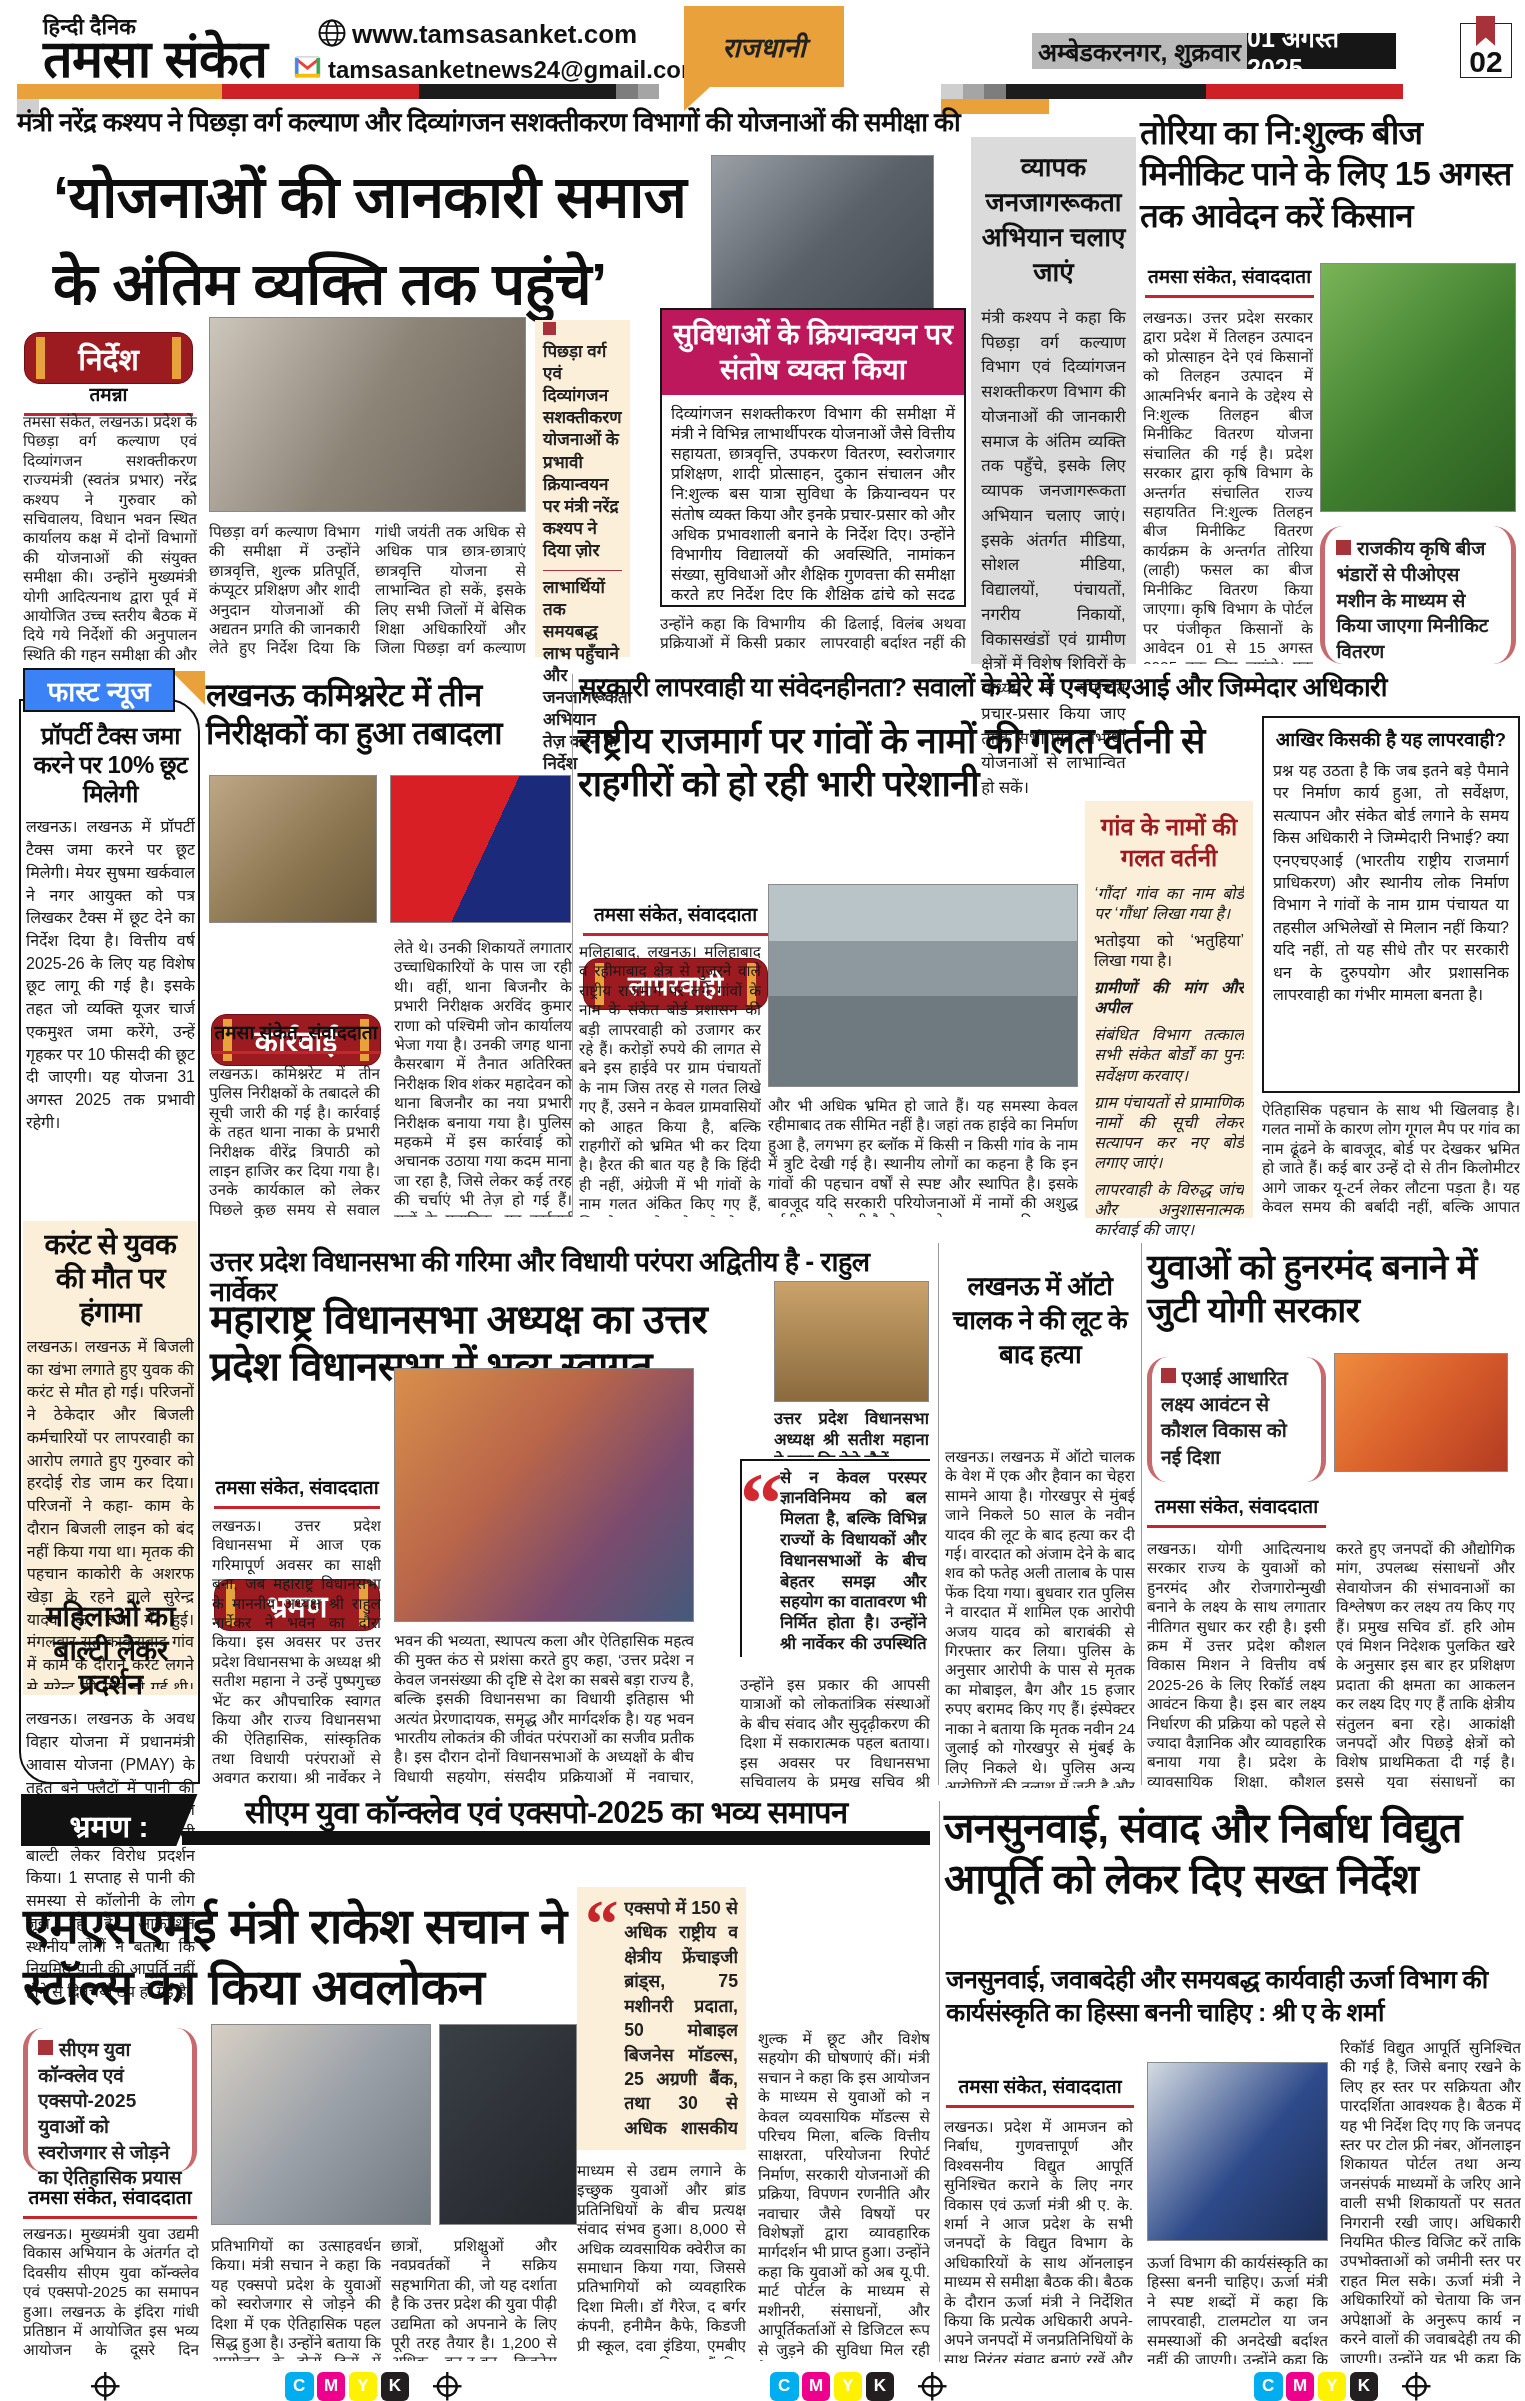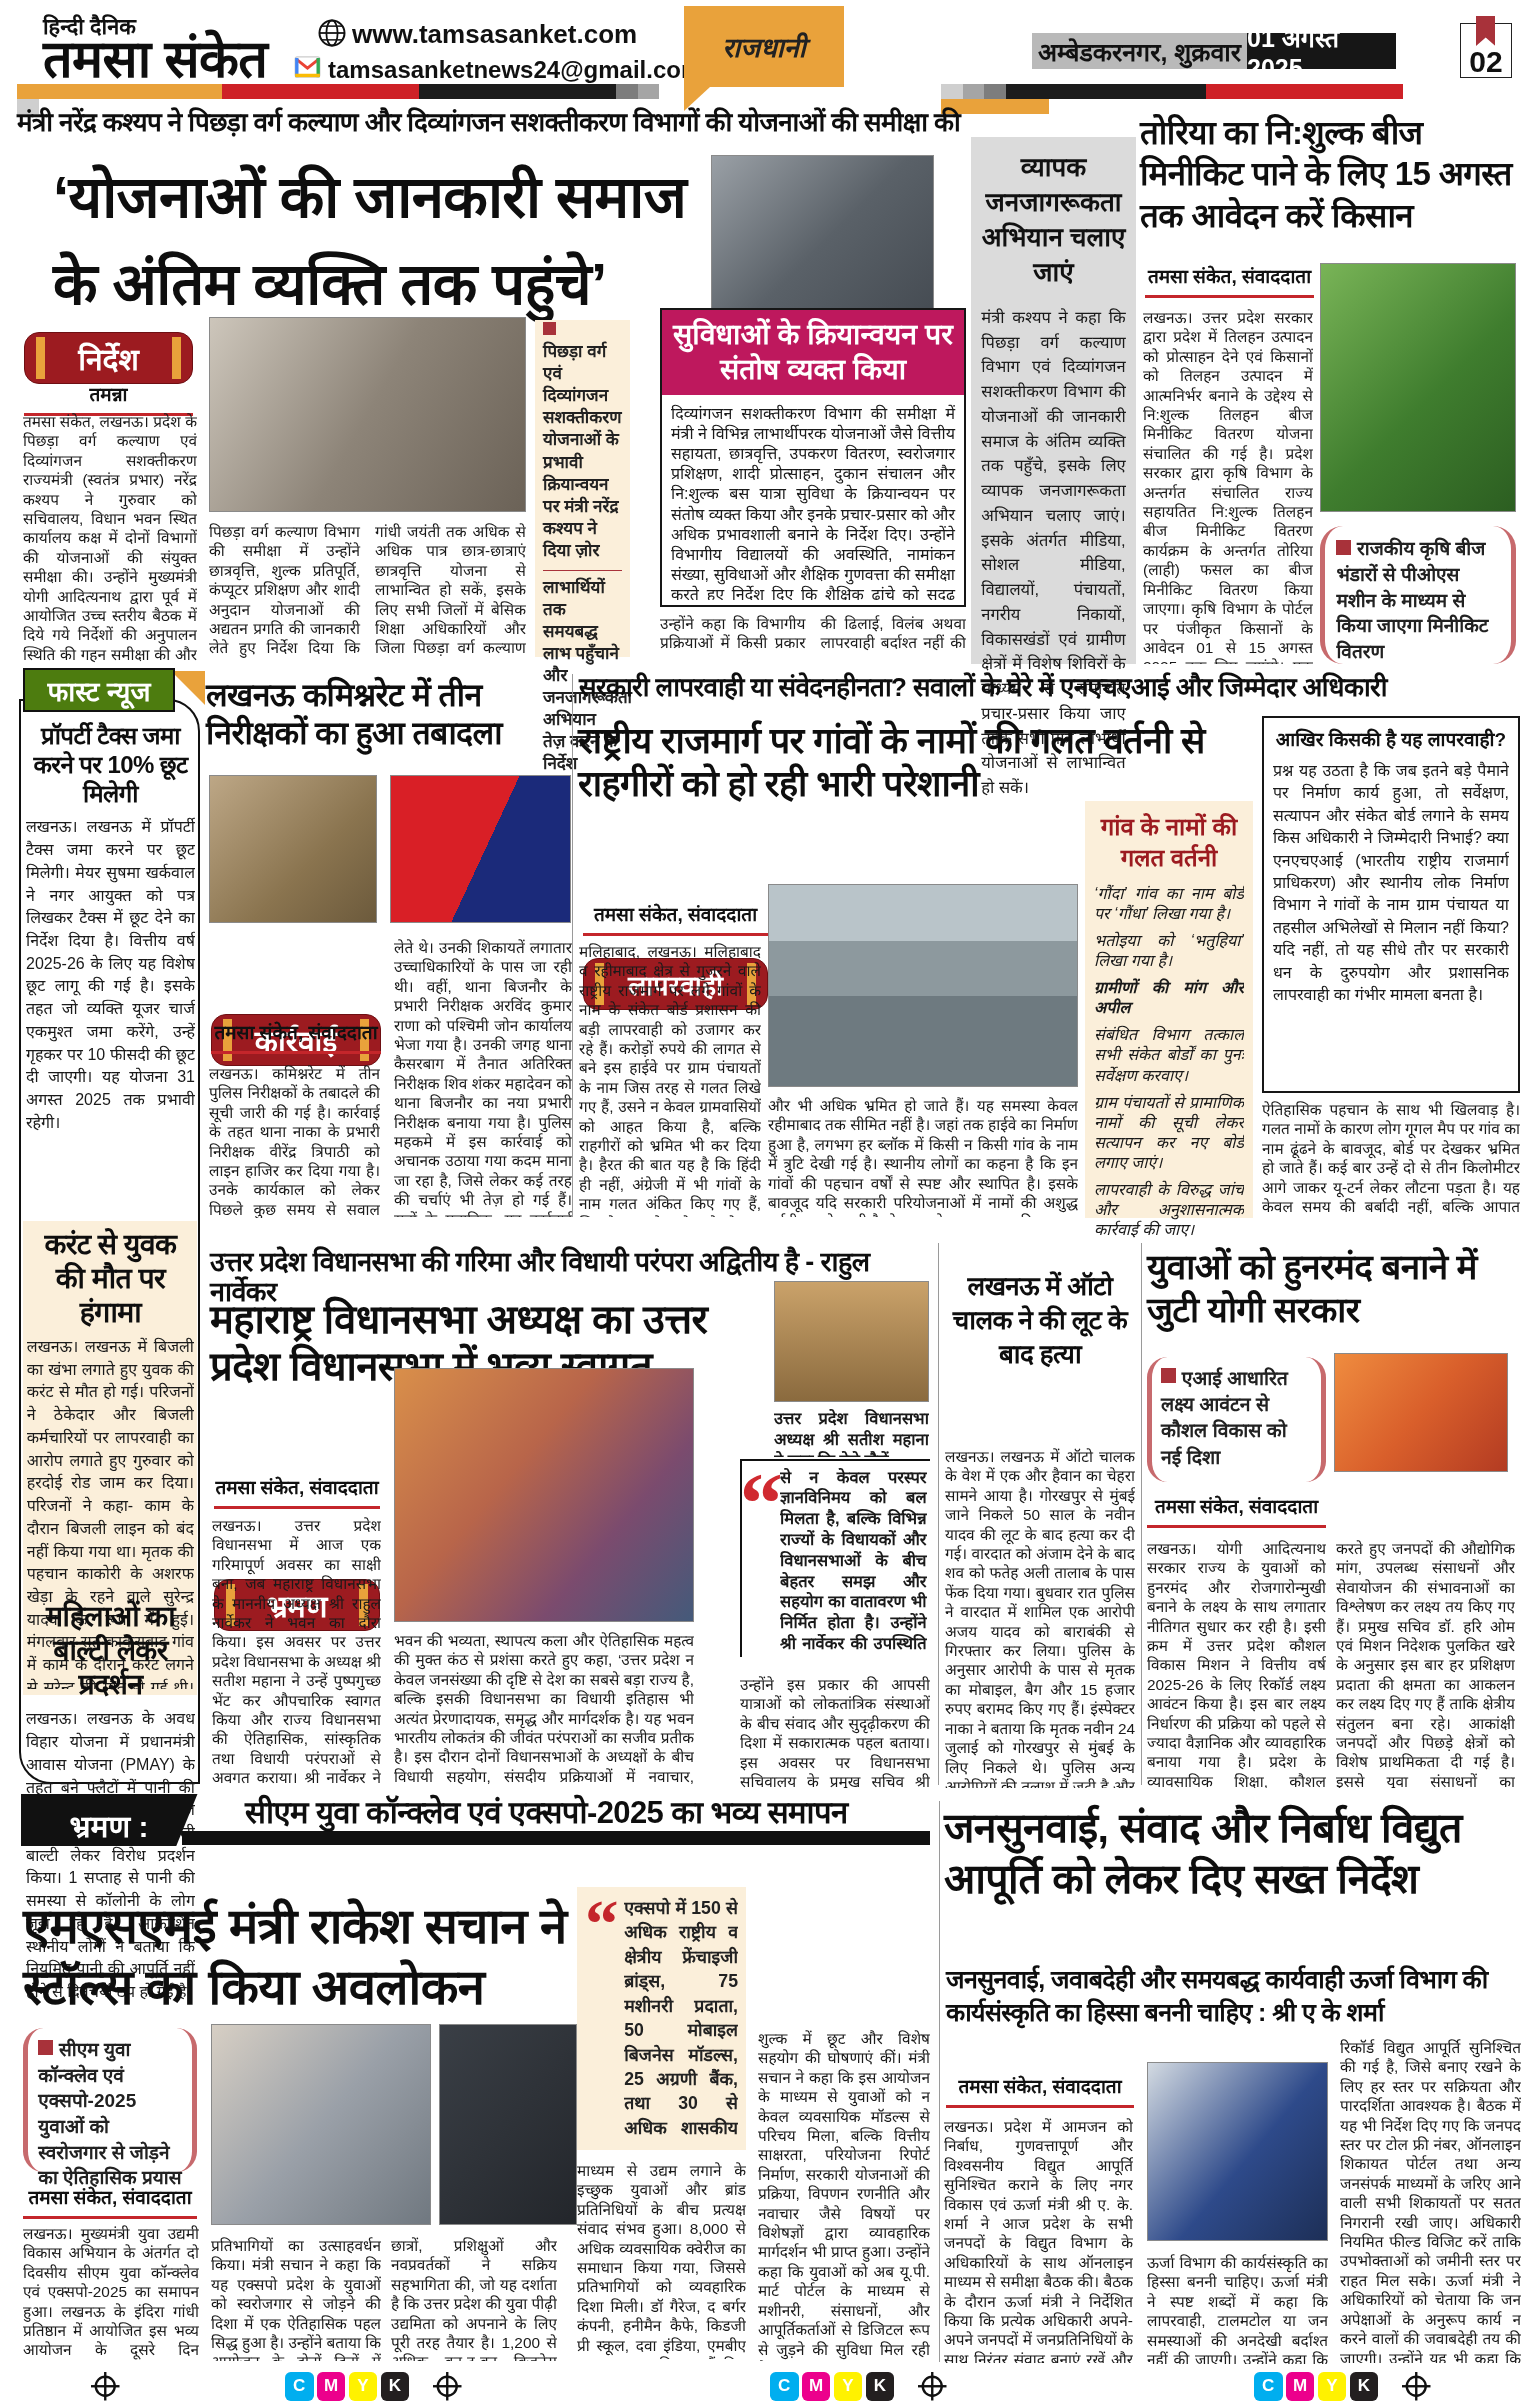--- a/index.html
+++ b/index.html
@@ -106,21 +106,21 @@
 </div>
 <div class="abs bt" style="left:1143px;top:308px;width:170px;height:356px;">लखनऊ। उत्तर प्रदेश सरकार द्वारा प्रदेश में तिलहन उत्पादन को प्रोत्साहन देने एवं किसानों को तिलहन उत्पादन में आत्मनिर्भर बनाने के उद्देश्य से नि:शुल्क तिलहन बीज मिनीकिट वितरण योजना संचालित की गई है। प्रदेश सरकार द्वारा कृषि विभाग के अन्तर्गत संचालित राज्य सहायतित नि:शुल्क तिलहन बीज मिनीकिट वितरण कार्यक्रम के अन्तर्गत तोरिया (लाही) फसल का बीज मिनीकिट वितरण किया जाएगा। कृषि विभाग के पोर्टल पर पंजीकृत किसानों के आवेदन 01 से 15 अगस्त 2025 तक लिए जाएंगे। एक कृषक को अधिकतम एक ही मिनीकिट देय होगी। लाभार्थियों का चयन ई-लॉटरी के माध्यम से किया जाएगा। अतः इच्छुक कृषक नि:शुल्क बीज मिनीकिट प्राप्त करने हेतु कृषि विभाग के पोर्टल agridarshan.up.gov.in पर अपना ऑनलाइन आवेदन प्रस्तुत करें।</div>
 <div class="abs ph" style="left:1320px;top:263px;width:196px;height:249px;background:linear-gradient(135deg,#79b457,#3f7d2e 55%,#2c5e21);"></div>
 <div class="abs" style="left:1320px;top:526px;width:196px;height:138px;border-left:5.7px solid #C76A6D;border-right:5.7px solid #C76A6D;border-radius:23px;padding:10.3px 11.4px;">
   <span style="float:left;width:15px;height:15px;background:#A8323A;margin:3.4px 5.7px 0 0;"></span>
   <div style="font-size:19px;font-weight:800;line-height:1.35;color:#222;">राजकीय कृषि बीज भंडारों से पीओएस मशीन के माध्यम से किया जाएगा मिनीकिट वितरण</div>
 </div>
 
 <div class="abs" style="left:19.4px;top:699px;width:181px;height:1085px;border:2.9px solid #111;border-radius:0 32px 0 32px;"></div>
 <div class="abs" style="left:171px;top:671px;width:34px;height:34px;background:#E9A23B;clip-path:polygon(0 0,100% 0,100% 100%);"></div>
-<div class="abs" style="left:23px;top:668px;width:152px;height:44px;background:#4d7c0f;border:2.3px solid #111;display:flex;align-items:center;justify-content:center;">
+<div class="abs" style="left:23px;top:668px;width:152px;height:44px;background:#3b82f6;border:2.3px solid #111;display:flex;align-items:center;justify-content:center;">
   <span style="color:#fff;font-weight:800;font-size:27px;">फास्ट न्यूज</span>
 </div>
 <div class="abs" style="left:26px;top:722px;width:169px;">
   <div class="h" style="font-size:24px;text-align:center;line-height:1.2;">प्रॉपर्टी टैक्स जमा करने पर 10% छूट मिलेगी</div>
   <div class="bt" style="margin-top:8px;font-size:16px;line-height:1.42;height:388px;">लखनऊ। लखनऊ में प्रॉपर्टी टैक्स जमा करने पर छूट मिलेगी। मेयर सुषमा खर्कवाल ने नगर आयुक्त को पत्र लिखकर टैक्स में छूट देने का निर्देश दिया है। वित्तीय वर्ष 2025-26 के लिए यह विशेष छूट लागू की गई है। इसके तहत जो व्यक्ति यूजर चार्ज एकमुश्त जमा करेंगे, उन्हें गृहकर पर 10 फीसदी की छूट दी जाएगी। यह योजना 31 अगस्त 2025 तक प्रभावी रहेगी।</div>
 </div>
 <div class="abs cream" style="left:23.4px;top:1221px;width:174px;padding:5.7px 3.4px;">
   <div class="h" style="font-size:28.5px;text-align:center;line-height:1.2;">करंट से युवक की मौत पर हंगामा</div>
   <div class="bt" style="margin-top:6.8px;font-size:16px;line-height:1.42;height:353px;">लखनऊ। लखनऊ में बिजली का खंभा लगाते हुए युवक की करंट से मौत हो गई। परिजनों ने ठेकेदार और बिजली कर्मचारियों पर लापरवाही का आरोप लगाते हुए गुरुवार को हरदोई रोड जाम कर दिया। परिजनों ने कहा- काम के दौरान बिजली लाइन को बंद नहीं किया गया था। मृतक की पहचान काकोरी के अशरफ खेड़ा के रहने वाले सुरेन्द्र यादव के रूप में हुई। मंगलवार रात काकराबाद गांव में काम के दौरान करंट लगने से सुरेन्द्र की मौत हो गई थी। परिजनों ने ठेकेदार और बिजलीकर्मियों पर लापरवाही का आरोप लगाते हुए, बुधवार शाम और गुरुवार दोपहर हरदोई रोड जाम कर दिया।</div>
 </div>
@@ -149,21 +149,21 @@
 </div>
 <div class="abs byline" style="left:583px;top:901px;width:185px;">
   <span>तमसा संकेत, संवाददाता</span>
 </div>
 <div class="abs bt" style="left:579px;top:942px;width:182px;height:275px;">मलिहाबाद, लखनऊ। मलिहाबाद व रहीमाबाद क्षेत्र से गुजरने वाले राष्ट्रीय राजमार्ग पर लगे गांवों के नाम के संकेत बोर्ड प्रशासन की बड़ी लापरवाही को उजागर कर रहे हैं। करोड़ों रुपये की लागत से बने इस हाईवे पर ग्राम पंचायतों के नाम जिस तरह से गलत लिखे गए हैं, उसने न केवल ग्रामवासियों को आहत किया है, बल्कि राहगीरों को भ्रमित भी कर दिया है। हैरत की बात यह है कि हिंदी ही नहीं, अंग्रेजी में भी गांवों के नाम गलत अंकित किए गए हैं, जिससे बाहर से आने वाले लोग</div>
 <div class="abs ph" style="left:768px;top:884px;width:310px;height:203px;background:linear-gradient(#b9c4c9 0 28%,#8d999e 28% 55%,#6e7a80 55%);"></div>
 <div class="abs bt" style="left:768px;top:1096px;width:310px;height:121px;">और भी अधिक भ्रमित हो जाते हैं। यह समस्या केवल रहीमाबाद तक सीमित नहीं है। जहां तक हाईवे का निर्माण हुआ है, लगभग हर ब्लॉक में किसी न किसी गांव के नाम में त्रुटि देखी गई है। स्थानीय लोगों का कहना है कि इन गांवों की पहचान वर्षों से स्पष्ट और स्थापित है। इसके बावजूद यदि सरकारी परियोजनाओं में नामों की अशुद्ध वर्तनी सामने आती है तो यह न केवल प्रशासन की</div>
 <div class="abs cream" style="left:1085px;top:801px;width:168px;height:417px;padding:10.3px 9px;">
   <div style="color:#9C1B20;font-size:24px;font-weight:800;text-align:center;line-height:1.3;margin-bottom:10.3px;">गांव के नामों की गलत वर्तनी</div>
   <div class="bt" style="font-size:16px;font-style:italic;margin-bottom:6.8px;">‘गौंदा’ गांव का नाम बोर्ड पर ‘गौंधा’ लिखा गया है।</div>
-  <div class="bt" style="font-size:16px;font-style:italic;margin-bottom:6.8px;">भतोइया को ‘भतुहिया’ लिखा गया है।</div>
+  <div class="bt" style="font-size:16px;margin-bottom:6.8px;">भतोइया को ‘भतुहिया’ लिखा गया है।</div>
   <div class="bt" style="font-size:16px;font-weight:700;font-style:italic;margin-bottom:6.8px;">ग्रामीणों की मांग और अपील</div>
   <div class="bt" style="font-size:16px;font-style:italic;margin-bottom:6.8px;">संबंधित विभाग तत्काल सभी संकेत बोर्डों का पुनः सर्वेक्षण करवाए।</div>
   <div class="bt" style="font-size:16px;font-style:italic;margin-bottom:6.8px;">ग्राम पंचायतों से प्रामाणिक नामों की सूची लेकर सत्यापन कर नए बोर्ड लगाए जाएं।</div>
   <div class="bt" style="font-size:16px;font-style:italic;">लापरवाही के विरुद्ध जांच और अनुशासनात्मक कार्रवाई की जाए।</div>
 </div>
 <div class="abs boxed" style="left:1262px;top:716px;width:258px;height:377px;padding:8px 9px;background:#fff;">
   <div style="font-size:19px;font-weight:800;text-align:center;margin-bottom:8px;">आखिर किसकी है यह लापरवाही?</div>
   <div class="bt" style="font-size:16px;line-height:1.4;">प्रश्न यह उठता है कि जब इतने बड़े पैमाने पर निर्माण कार्य हुआ, तो सर्वेक्षण, सत्यापन और संकेत बोर्ड लगाने के समय किस अधिकारी ने जिम्मेदारी निभाई? क्या एनएचएआई (भारतीय राष्ट्रीय राजमार्ग प्राधिकरण) और स्थानीय लोक निर्माण विभाग ने गांवों के नाम ग्राम पंचायत या तहसील अभिलेखों से मिलान नहीं किया? यदि नहीं, तो यह सीधे तौर पर सरकारी धन के दुरुपयोग और प्रशासनिक लापरवाही का गंभीर मामला बनता है।</div>
 </div>
 <div class="abs bt" style="left:1262px;top:1100px;width:258px;height:117px;">ऐतिहासिक पहचान के साथ भी खिलवाड़ है। गलत नामों के कारण लोग गूगल मैप पर गांव का नाम ढूंढने के बावजूद, बोर्ड पर देखकर भ्रमित हो जाते हैं। कई बार उन्हें दो से तीन किलोमीटर आगे जाकर यू-टर्न लेकर लौटना पड़ता है। यह केवल समय की बर्बादी नहीं, बल्कि आपात स्थिति में गंभीर समस्या भी बन सकती है। ग्रामीणों का कहना है कि यह सिर्फ नाम की गलती नहीं, बल्कि गांवों की सांस्कृतिक और ऐतिहासिक पहचान का मामला है। संबंधित विभाग इस लापरवाही को जल्द से जल्द दूर करे।</div>

